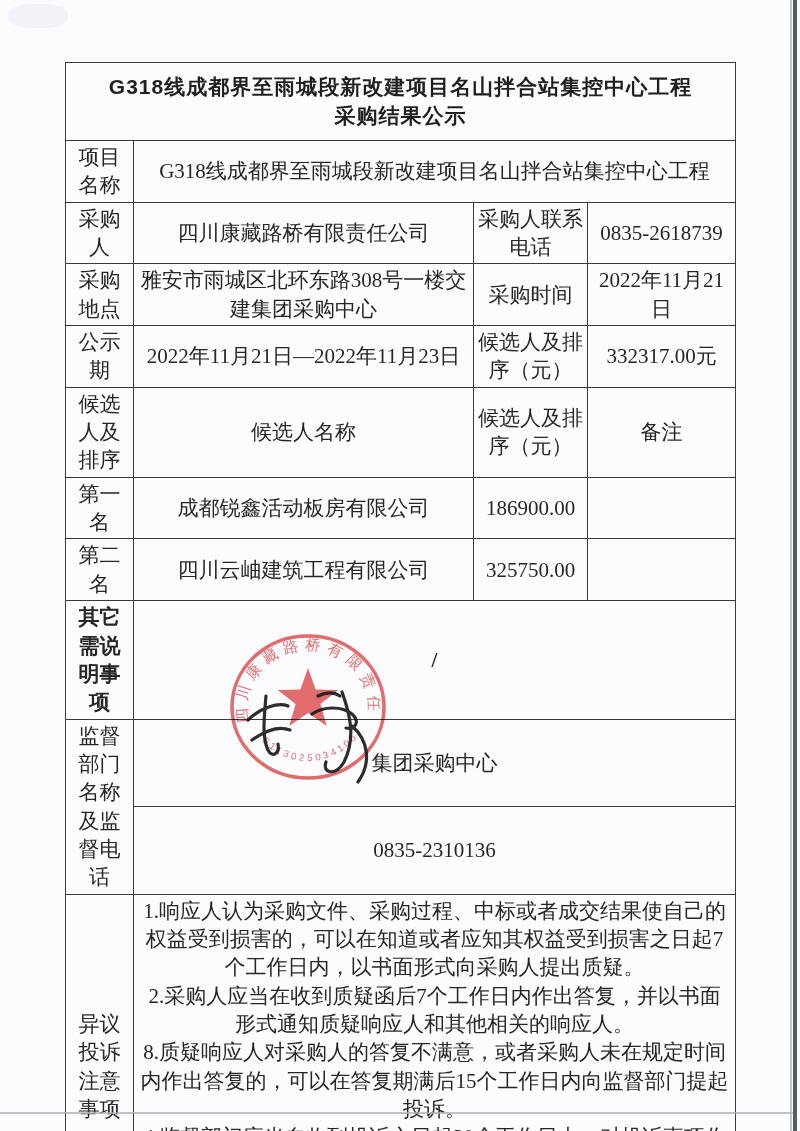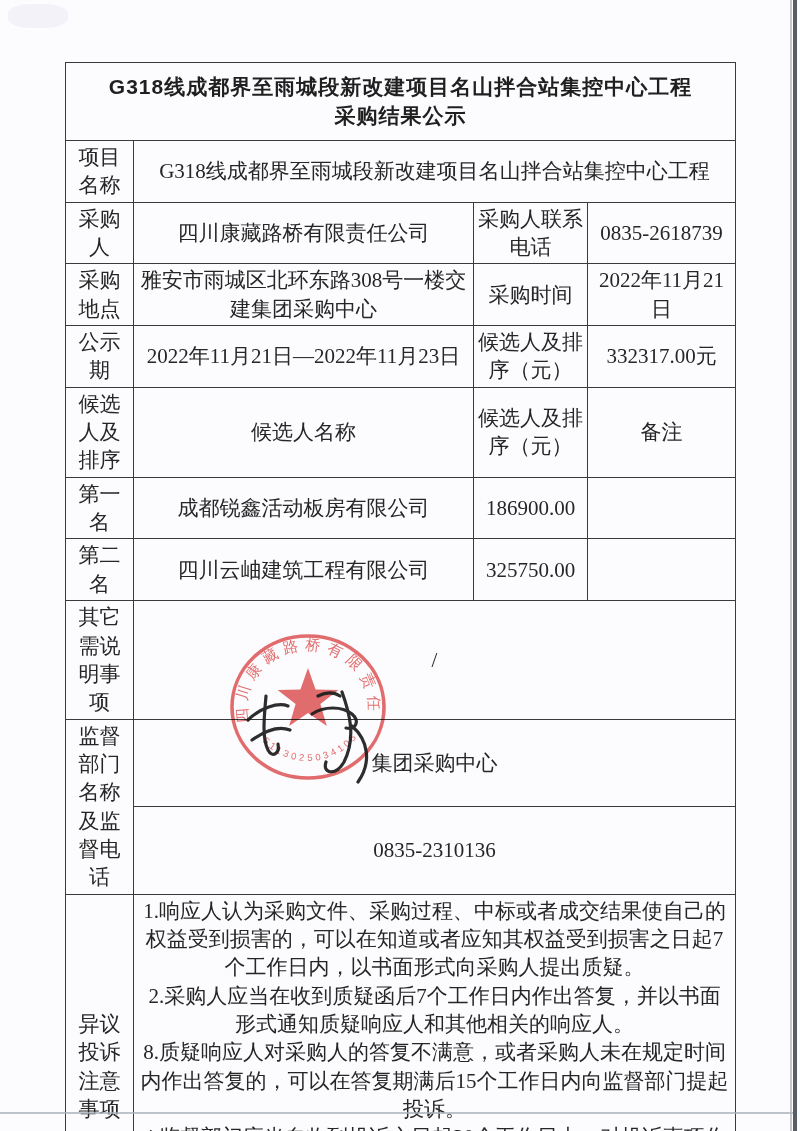--- a/index.html
+++ b/index.html
@@ -33,21 +33,21 @@
     padding:2px 4px;
     overflow:hidden;
   }
   tr.r-title   {height:78px;}
   tr.r-project {height:41px;}
   tr.r-buyer   {height:41px;margin-top:44px;}
   tr.r-loc     {height:36px;}
   tr.r-public  {height:48px;}
   tr.r-chead   {height:38px;margin-top:28px;}
   tr.r-cand    {height:30px;}
-  tr.r-other   {height:40px;}
+  tr.r-other   {height:40px;font-weight:bold;}
   tr.r-sup     {height:30px;}
   tr.r-complaint{height:184px;}
   tr.r-sign    {height:64px;}
 
   .title-cell{
     font-family:"Liberation Sans","DejaVu Sans",sans-serif;
     font-weight:bold;font-size:21px;line-height:1.38;
     letter-spacing:1px;color:#1f1f1f;
   }
   td.complaint-text{

